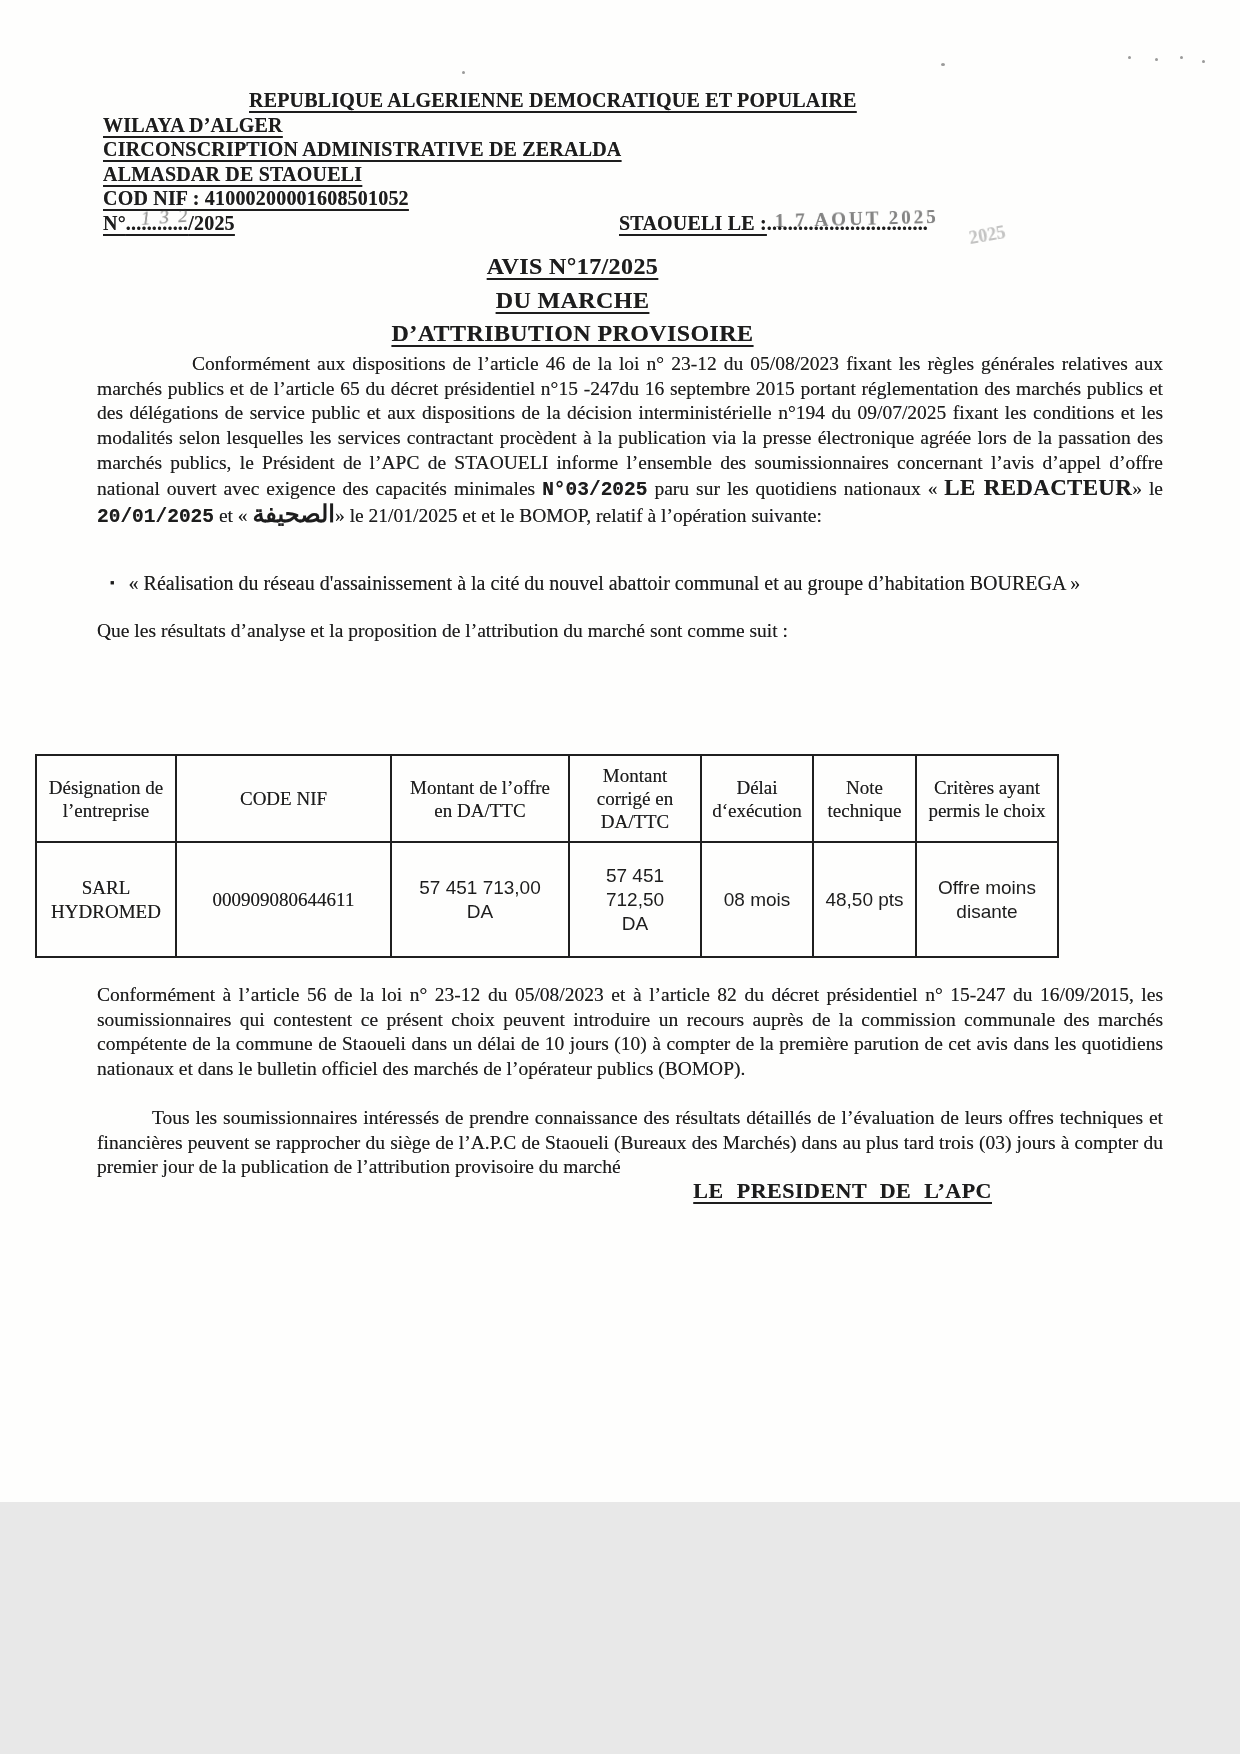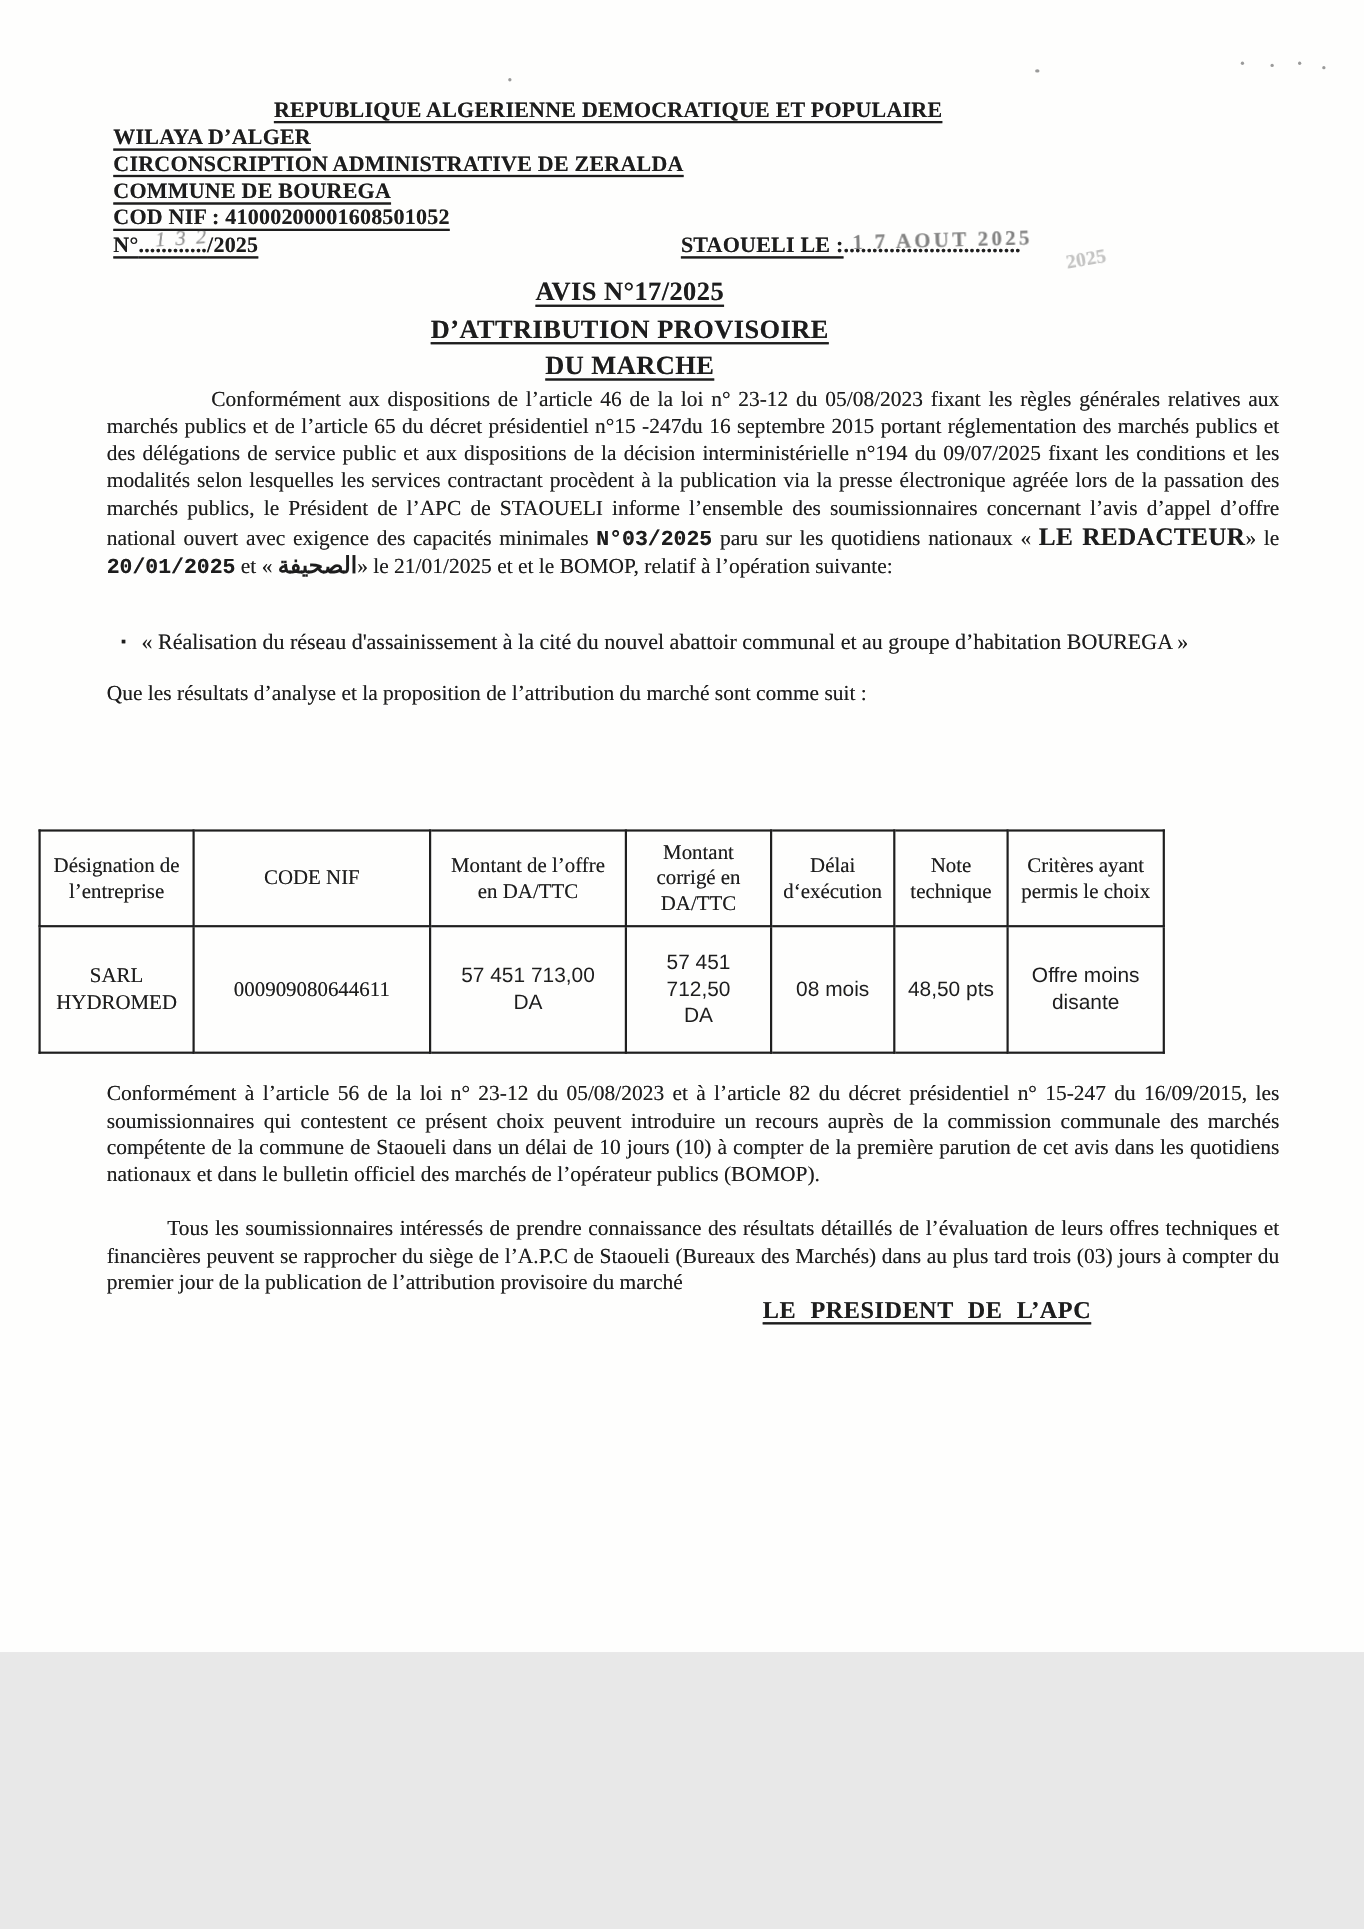--- a/index.html
+++ b/index.html
@@ -41,21 +41,21 @@
     transform:rotate(-10deg); filter:blur(0.4px);
   }
 
   
   .title { position:absolute; left:0; top:250px; width:1145px; text-align:center; font-size:24px; font-weight:700; line-height:33.5px; letter-spacing:0.4px; }
 
   
   .para { position:absolute; left:97px; width:1066px; font-size:19.5px; line-height:24.7px; text-align:justify; }
   .p1 { top:352px; text-indent:95px; }
   .journal { font-weight:700; font-size:23px; letter-spacing:0.3px; }
-  .arabic { font-weight:700; font-size:21px; font-family:Liberation Serif, serif; text-shadow:none; }
+  .arabic { font-weight:700; font-size:24px; font-family:Liberation Sans, sans-serif; text-shadow:none; }
 
   .op { position:absolute; left:110px; top:570px; width:1010px; font-size:20px; font-weight:400; line-height:25px; padding-left:26px; text-indent:-26px; }
   .op .sq { font-size:13px; vertical-align:3px; margin-right:14px; }
 
   .results { position:absolute; left:97px; top:620px; font-size:19.5px; }
 
   
   table.award { position:absolute; left:35px; top:754px; width:1022px; border-collapse:collapse; table-layout:fixed;padding-left:44px; }
   table.award td, table.award th { border:2px solid #1f1f1f; text-align:center; vertical-align:middle; font-weight:400; padding:4px 8px; }
   table.award th { height:87px; font-size:19px; line-height:23px; }
@@ -82,35 +82,35 @@
   <div class="speck" style="left:941px;top:63px;width:4px;height:3px;"></div>
   <div class="speck" style="left:1128px;top:56px;width:3px;height:3px;"></div>
   <div class="speck" style="left:1155px;top:58px;width:3px;height:3px;"></div>
   <div class="speck" style="left:1180px;top:56px;width:3px;height:3px;"></div>
   <div class="speck" style="left:1202px;top:60px;width:3px;height:3px;"></div>
 
   <div class="hdr">
     <div class="republic"><span class="u">REPUBLIQUE ALGERIENNE DEMOCRATIQUE ET POPULAIRE</span></div>
     <div><span class="u">WILAYA D’ALGER</span></div>
     <div><span class="u">CIRCONSCRIPTION ADMINISTRATIVE DE ZERALDA</span></div>
-    <div><span class="u">COMMUNE DE BOUREGA</span></div>
+    <div><span class="u">ALMASDAR DE STAOUELI</span></div>
     <div><span class="u">COD NIF : 41000200001608501052</span></div>
     <div class="no-row">
       <span class="no-left u"><span>N°</span><span>............</span><span>/2025</span></span>
       <span class="hand-no">132</span>
       <span class="place"><span class="u">STAOUELI LE :</span><span>...............................</span></span>
       <span class="stamp">1 7 AOUT 2025</span>
       <span class="stamp-ghost">2025</span>
     </div>
   </div>
 
   <div class="title">
     <div><span class="u">AVIS N°17/2025</span></div>
+    <div><span class="u">DU MARCHE</span></div>
     <div><span class="u">D’ATTRIBUTION PROVISOIRE</span></div>
-    <div><span class="u">DU MARCHE</span></div>
   </div>
 
   <div class="para p1"><span>Conformément aux dispositions de l’article 46 de la loi n° 23-12 du 05/08/2023 fixant les règles générales relatives aux marchés publics et de l’article 65 du décret présidentiel n°15 -247du 16 septembre 2015  portant réglementation des marchés publics et des délégations de service public et aux dispositions de la décision interministérielle n°194 du 09/07/2025 fixant les conditions et les modalités selon lesquelles les services contractant procèdent à la publication via la presse électronique agréée lors de la passation des marchés publics, le Président de l’APC de STAOUELI informe l’ensemble des soumissionnaires concernant l’avis d’appel d’offre national ouvert avec exigence des capacités minimales </span><span class="b">N°03/2025</span><span> paru sur les quotidiens  nationaux « </span><span class="journal">LE REDACTEUR</span><span>» le </span><span class="b">20/01/2025</span><span> et « </span><span class="arabic">الصحيفة</span><span>» le 21/01/2025 et  et le BOMOP, relatif à l’opération suivante:</span></div>
 
   <div class="op"><span class="sq">▪</span><span>« Réalisation du réseau d'assainissement à la cité du nouvel abattoir communal et au groupe d’habitation BOUREGA »</span></div>
 
   <div class="results">Que les résultats d’analyse et la proposition de l’attribution du marché sont comme suit :</div>
 
   <table class="award">
     <colgroup>

